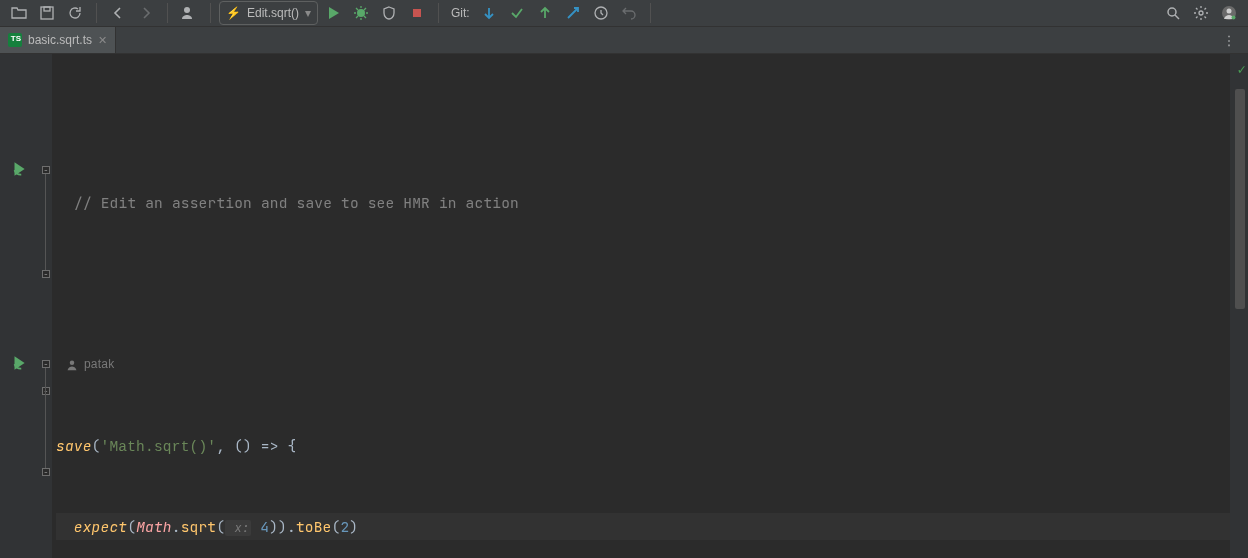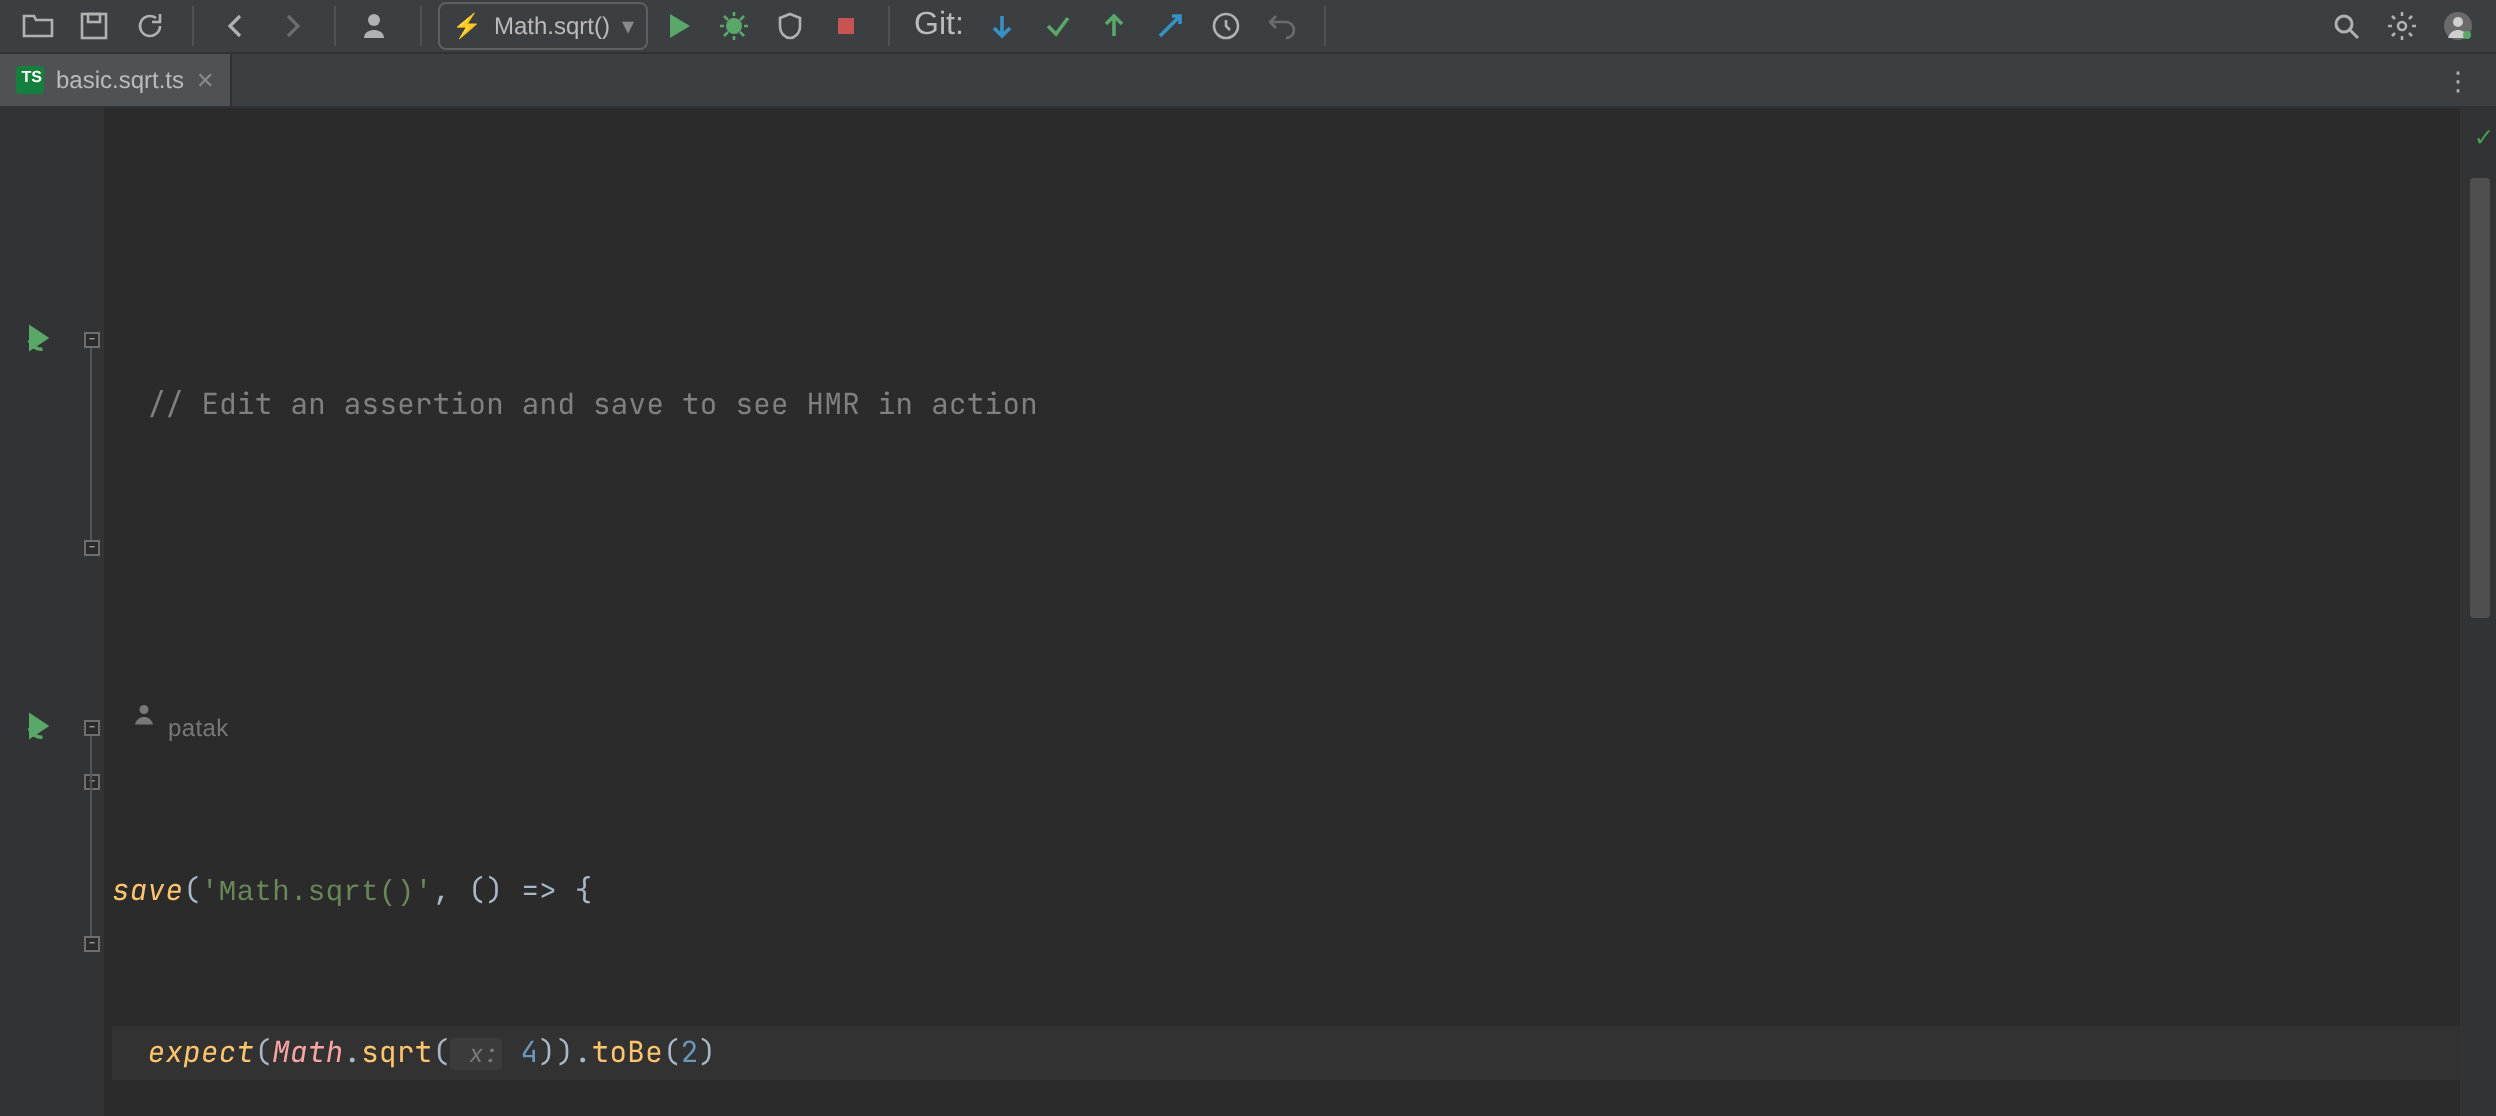--- a/index.html
+++ b/index.html
@@ -123,21 +123,21 @@
     padding: 0 0 0 4px;
     position: relative;
     line-height: 27px;
     white-space: pre;
     letter-spacing: 0.2px;
     font-size: 14.5px;
   }
   .codeline { height: 27px; }
   .highlight-line { background: #323232; }
   .author {
-    display:flex; align-items:flex-start; gap:6px;
+    display:flex; align-items:center; gap:6px;
     color:#787878; font-size:12px; height:27px;
     padding-left:10px;
     font-family: -apple-system, "Segoe UI", sans-serif;
   }
   .author svg { width:12px; height:12px; }
   
   .c-cmt { color:#808080;margin-left:18px; }
   .c-fn  { color:#ffc66d; font-style: italic; }
   .c-str { color:#6a8759;font-family:Liberation Mono, monospace; }
   .c-num { color:#6897bb; }
@@ -196,21 +196,21 @@
   <div class="tb-sep"></div>
   <div class="tb-btn">
       <svg viewBox="0 0 16 16" fill="currentColor">
         <circle cx="6" cy="5" r="3"></circle>
         <path d="M1 14c0-3 3-4 5-4s5 1 5 4"></path>
       </svg>
     </div>
   <div class="tb-sep"></div>
   <div class="run-config">
     <span class="conf-icon">⚡</span>
-    <span>Math.sqrt()</span>
+    <span>Edit.sqrt()</span>
     <span style="color:#8a8a8a;">▾</span>
   </div>
   <div class="tb-btn">
       <svg viewBox="0 0 16 16" fill="#59a869">
         <path d="M4 2v12l10-6z"></path>
       </svg>
     </div>
   <div class="tb-btn">
       <svg viewBox="0 0 16 16" fill="#59a869">
         <circle cx="8" cy="8" r="4"></circle>
@@ -221,21 +221,21 @@
       <svg viewBox="0 0 16 16" fill="none" stroke="#afb1b3" stroke-width="1.3">
         <path d="M8 2l5 2v4c0 4-3 6-5 6s-5-2-5-6V4z"></path>
       </svg>
     </div>
   <div class="tb-btn">
       <svg viewBox="0 0 16 16" fill="#c75450">
         <rect x="4" y="4" width="8" height="8"></rect>
       </svg>
     </div>
   <div class="tb-sep"></div>
-  <span style="font-family:sans-serif;font-size:16px;color:#bbbbbb;margin:4px 4px;">Git:</span>
+  <span style="font-family:sans-serif;font-size:12px;color:#bbbbbb;margin:4px 4px;">Git:</span>
   <div class="tb-btn">
       <svg viewBox="0 0 16 16" fill="none" stroke="#3592c4" stroke-width="1.8">
         <path d="M8 13V3M4 9l4 4 4-4"></path>
       </svg>
     </div>
   <div class="tb-btn">
       <svg viewBox="0 0 16 16" fill="none" stroke="#59a869" stroke-width="1.8">
         <path d="M3 8l4 4 6-8"></path>
       </svg>
     </div>

